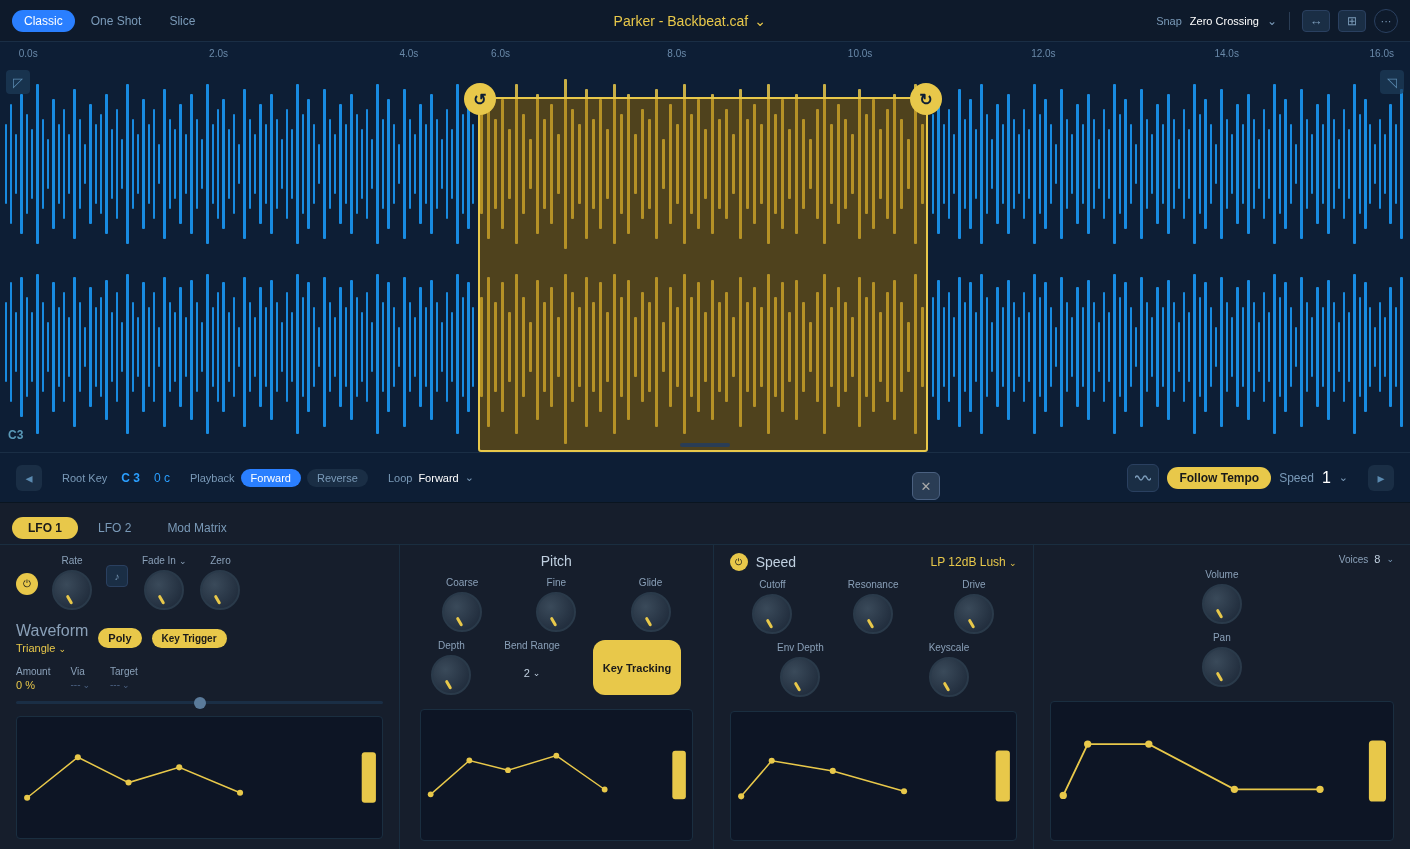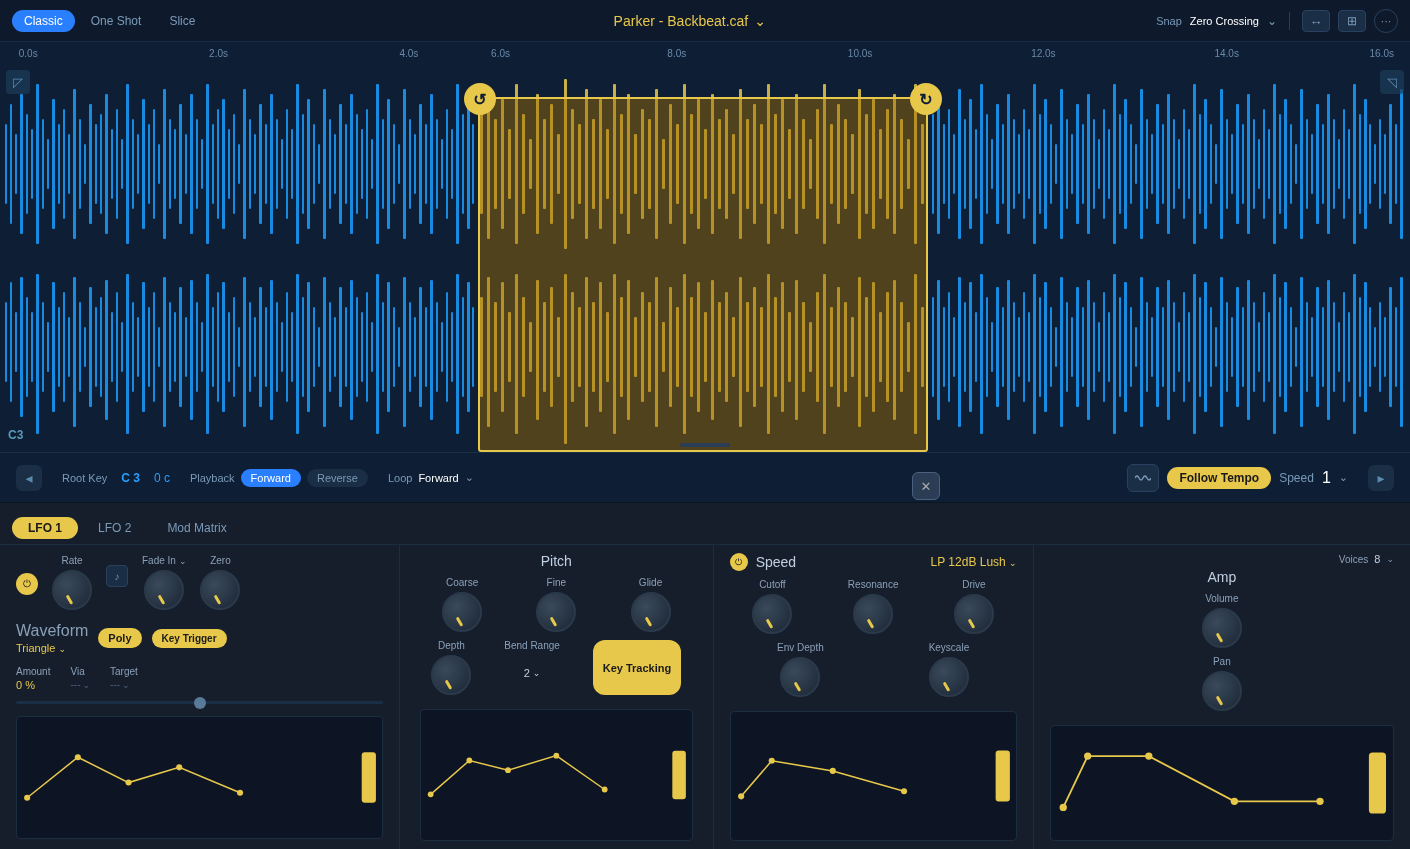--- a/index.html
+++ b/index.html
@@ -1157,21 +1157,20 @@
     </div>
 
     <div class="amp-section">
       <div class="voices-row">
         <span class="voices-label">Voices</span>
         <span class="voices-val">
           <span>8</span>
         </span>
         <span style="font-size:9px;color:#7a9ab8;">⌄</span>
       </div>
-      <div class="section-title">Amp</div>
       <div class="knobs-row" style="justify-content:center;">
         <div class="knob-group">
           <span class="knob-label">Volume</span>
           <div class="knob"></div>
         </div>
       </div>
       <div class="knobs-row" style="justify-content:center;">
         <div class="knob-group">
           <span class="knob-label">Pan</span>
           <div class="knob"></div>

